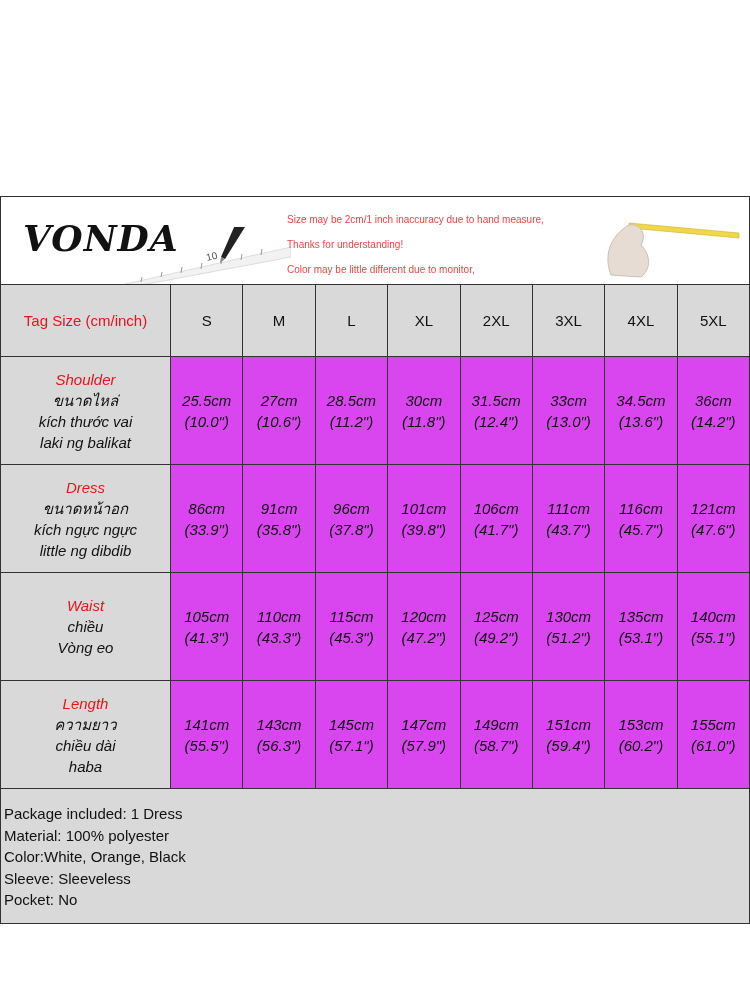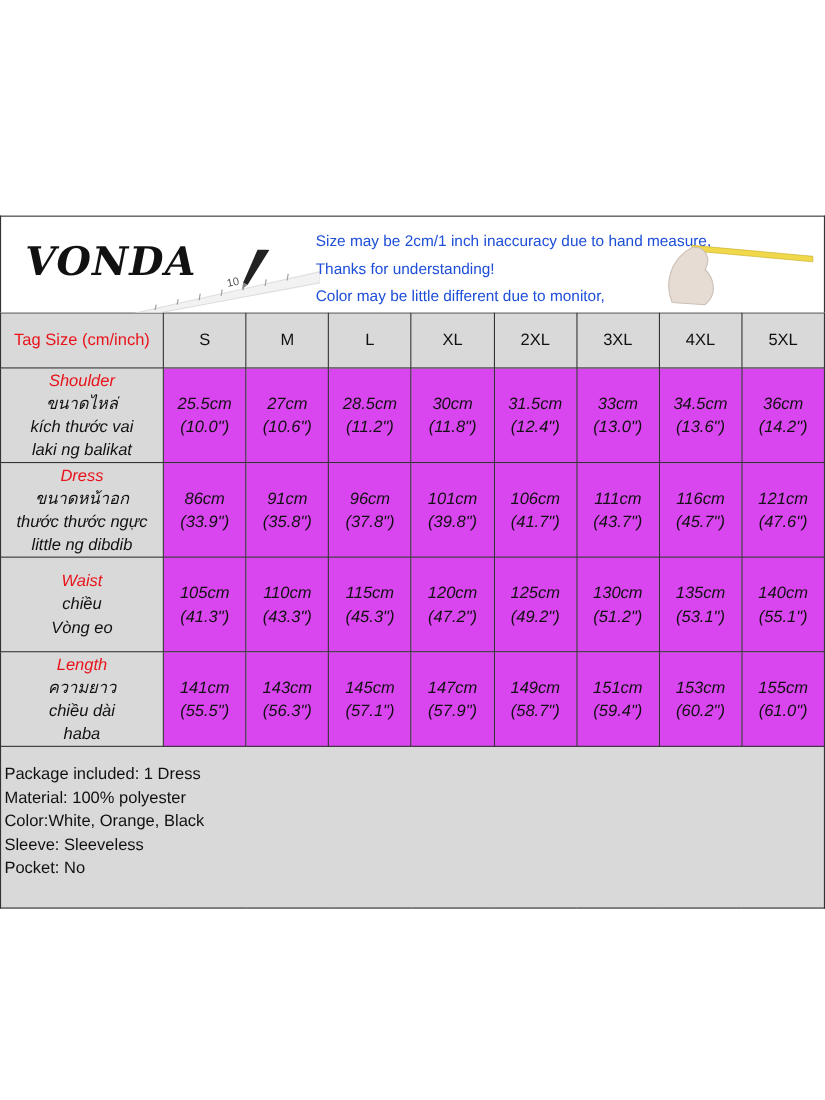--- a/index.html
+++ b/index.html
@@ -1,30 +1,30 @@
 <!DOCTYPE html>
 <html><head>
 <meta charset="utf-8">
 <style>
   html,body{margin:0;padding:0;background:#fff;}
   body{width:750px;height:1000px;position:relative;font-family:"Liberation Sans",sans-serif;color:#111;overflow:hidden;}
   .sheet{position:absolute;left:0;top:196px;width:750px;}
   .banner{position:relative;height:88px;border:1px solid #333;border-bottom:none;background:#fff;box-sizing:border-box;overflow:hidden;}
   .logo{position:absolute;left:22px;top:20px;font-family:"DejaVu Serif",serif;font-size:36px;font-weight:bold;letter-spacing:1px;color:#111;font-style:italic;}
   .ruler{position:absolute;left:120px;top:30px;width:170px;height:60px;}
-  .notes{position:absolute;left:286px;top:10px;font-size:14px;color:#1d4ed8;line-height:25px;}
+  .notes{position:absolute;left:286px;top:10px;font-size:10px;color:#ef4444;line-height:25px;}
   .hand{position:absolute;left:600px;top:8px;width:140px;height:75px;}
   table{border-collapse:collapse;width:750px;table-layout:fixed;}
-  td{border:1.5px solid #333;text-align:center;vertical-align:middle;font-size:15px;line-height:21px;padding:0;}
+  td{border:1.5px solid #333;text-align:center;vertical-align:middle;font-size:15px;line-height:21px;padding:11px;}
   td.lab{background:#d9d9d9;width:147px;}
   td.hdr{background:#d9d9d9;height:49px;}
   td.val{background:#d946ef;}
   .red{color:#e8141c;}
   tr.meas td{height:85px;font-style:italic;}
-  td.foot{background:#d9d9d9;text-align:left;vertical-align:top;padding:14px 0 22px 3px;height:110px;font-size:15px;line-height:21.6px;}
+  td.foot{background:#d9d9d9;text-align:left;vertical-align:top;padding:14px 0 10px 3px;height:110px;font-size:15px;line-height:21.6px;}
 </style>
 </head>
 <body>
 
 <div class="sheet">
   <div class="banner">
     <div class="logo">VONDA</div>
     <svg class="ruler" viewBox="0 0 170 60">
       <polygon points="0,58 170,20 170,30 10,60" fill="#f2f2f2" stroke="#ddd"></polygon>
       <g stroke="#999" stroke-width="1">
@@ -103,21 +103,21 @@
       <td class="val">
             <div>36cm</div>
             <div>(14.2")</div>
           </td>
     </tr>
 
     <tr class="meas">
       <td class="lab">
         <div class="red">Dress</div>
         <div>ขนาดหน้าอก</div>
-        <div>thước thước ngực</div>
+        <div>kích ngực ngực</div>
         <div>little ng dibdib</div>
       </td>
       <td class="val">
             <div>86cm</div>
             <div>(33.9")</div>
           </td>
       <td class="val">
             <div>91cm</div>
             <div>(35.8")</div>
           </td>

